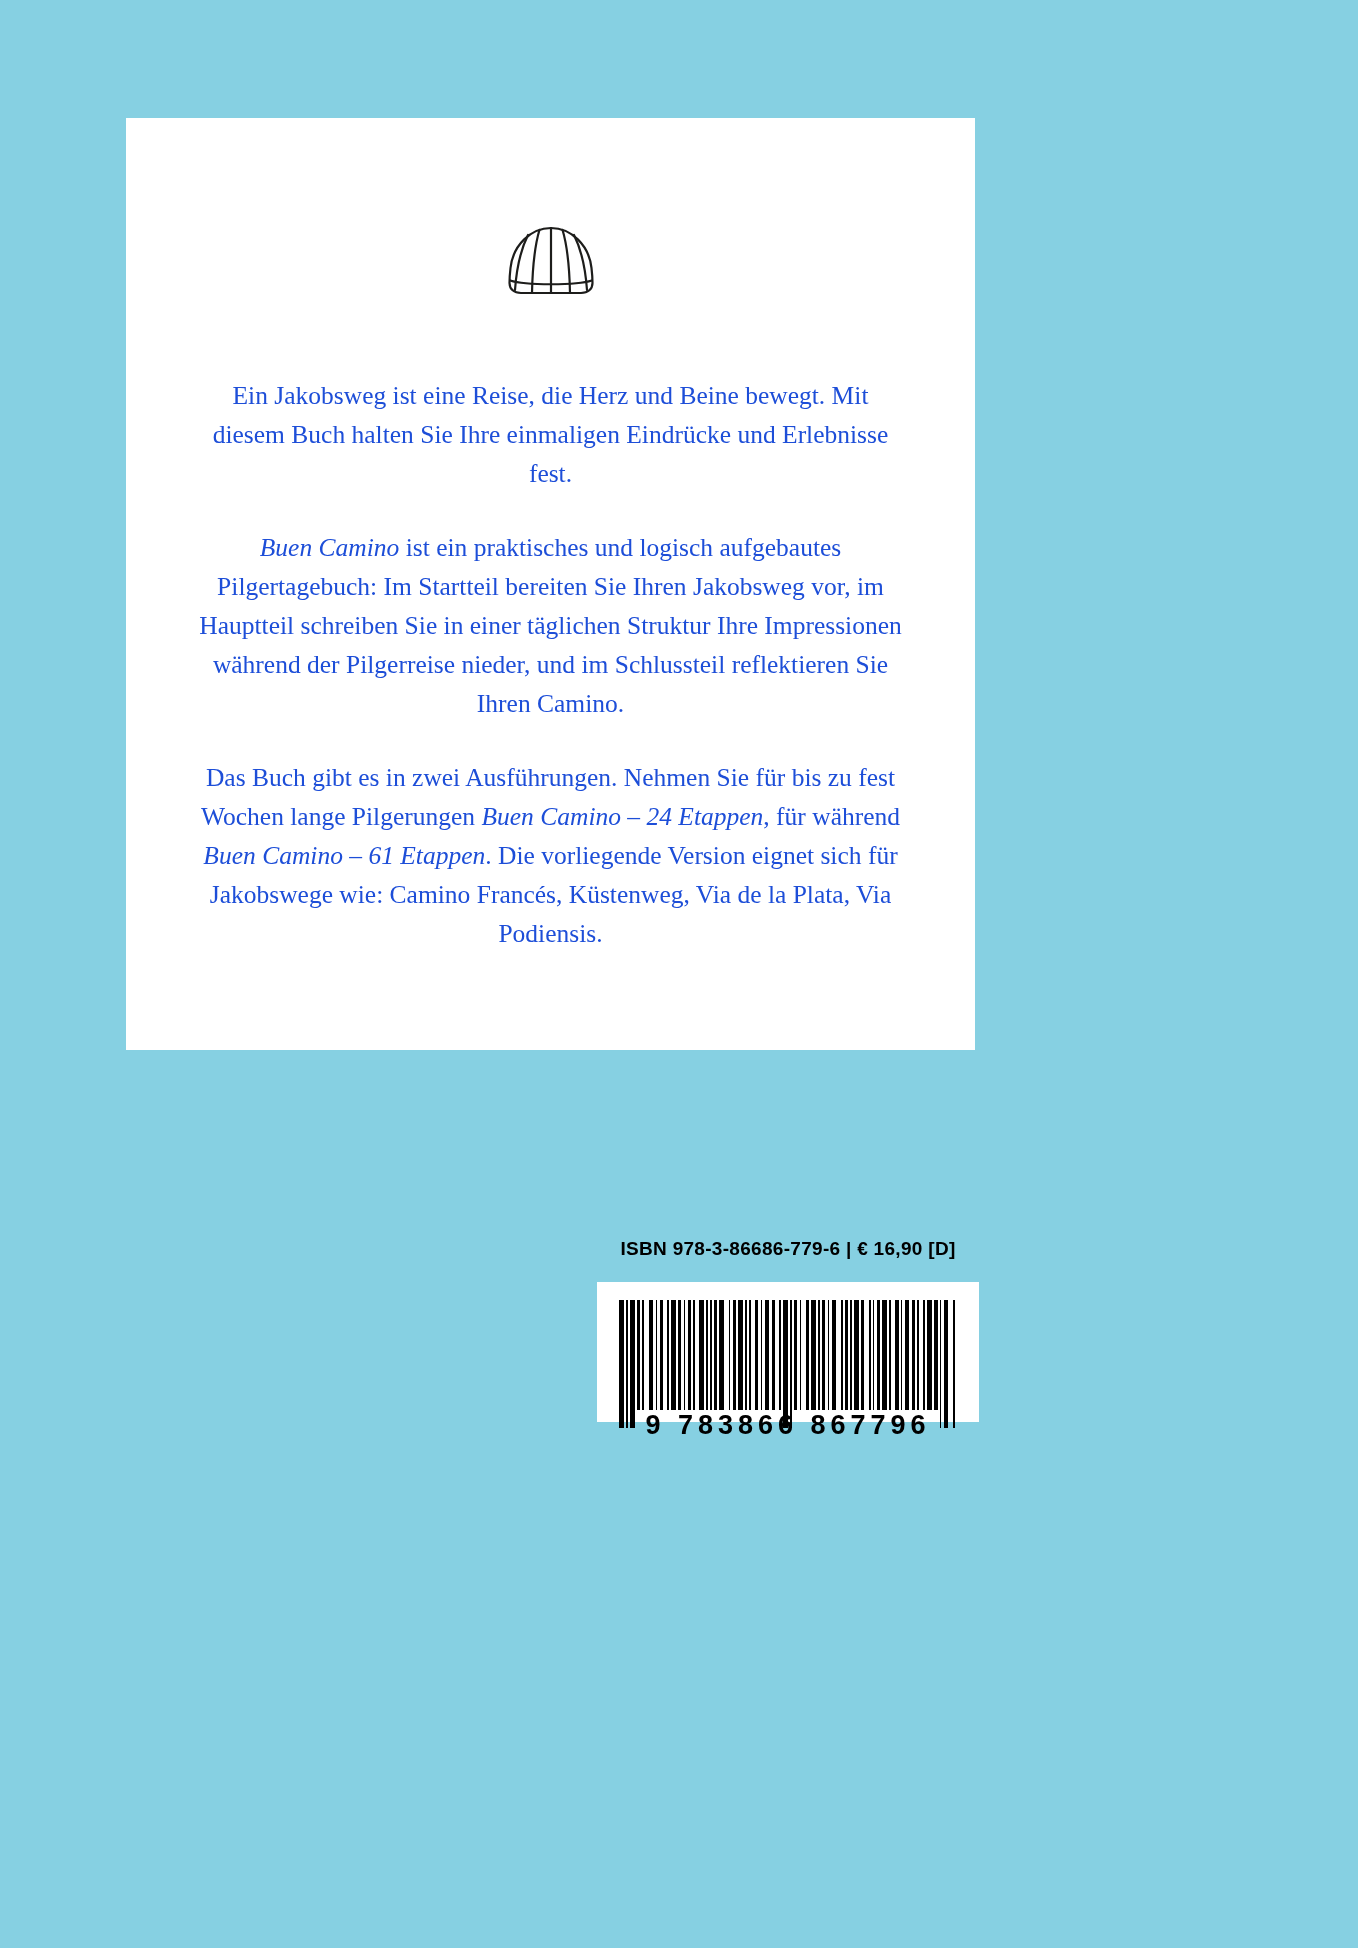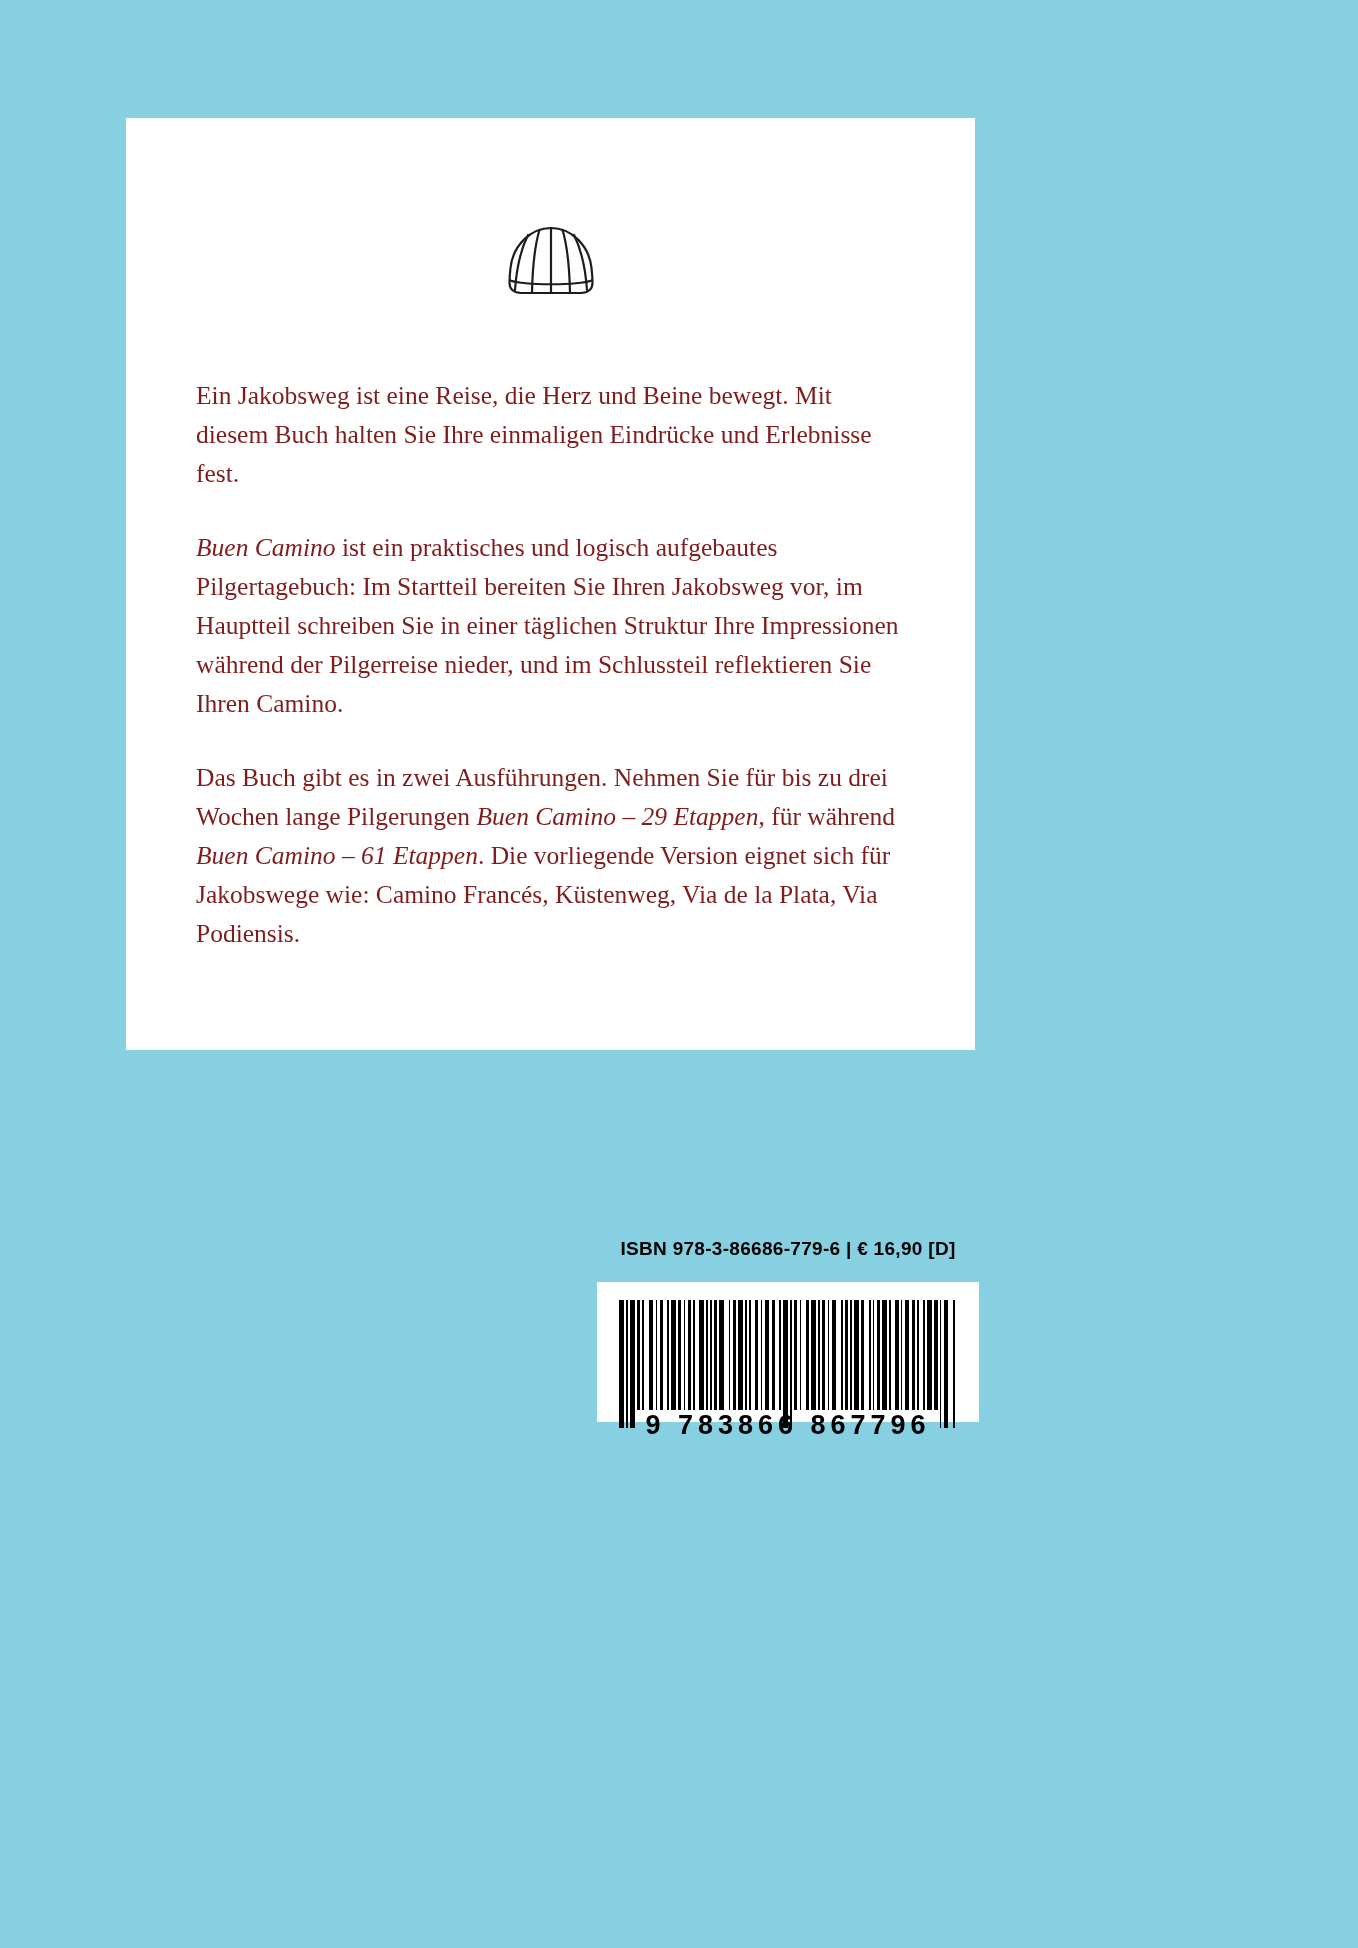--- a/index.html
+++ b/index.html
@@ -40,21 +40,22 @@
     width: 849px;
     display: flex;
     justify-content: center;
   }
 
   .blurb {
     position: absolute;
     left: 70px;
     top: 258px;
     width: 709px;
-    color: #7f1d1d;
+    text-align: center;
+    color: #1d4ed8;
     font-size: 25.5px;
     line-height: 39px;
     font-family: "Liberation Serif", serif;
   }
 
   .blurb p {
     margin: 0 0 35px 0;
   }
   .blurb p:last-child {
     margin-bottom: 0;
@@ -134,21 +135,21 @@
           <path d="M23 12 C16 26 11.5 46 10 67"></path>
           <path d="M69 12 C76 26 80.5 46 82 67"></path>
           <path d="M5.2 57.5 C20 62.5 72 62.5 86.8 57.5"></path>
         </g>
       </svg>
     </div>
 
     <div class="blurb">
       <p>Ein Jakobsweg ist eine Reise, die Herz und Beine bewegt. Mit diesem Buch halten Sie Ihre einmaligen Eindrücke und Erlebnisse fest.</p>
       <p><i>Buen Camino</i><span> ist ein praktisches und logisch aufgebautes Pilgertagebuch: Im Startteil bereiten Sie Ihren Jakobsweg vor, im Hauptteil schreiben Sie in einer täglichen Struktur Ihre Impressionen während der Pilgerreise nieder, und im Schlussteil reflektieren Sie Ihren Camino.</span></p>
-      <p><span>Das Buch gibt es in zwei Ausführungen. Nehmen Sie für bis zu drei Wochen lange Pilgerungen </span><i>Buen Camino – 29 Etappen</i><span>, für während </span><i>Buen Camino – 61 Etappen</i><span>. Die vorliegende Version eignet sich für Jakobswege wie: Camino Francés, Küstenweg, Via de la Plata, Via Podiensis.</span></p>
+      <p><span>Das Buch gibt es in zwei Ausführungen. Nehmen Sie für bis zu fest Wochen lange Pilgerungen </span><i>Buen Camino – 24 Etappen</i><span>, für während </span><i>Buen Camino – 61 Etappen</i><span>. Die vorliegende Version eignet sich für Jakobswege wie: Camino Francés, Küstenweg, Via de la Plata, Via Podiensis.</span></p>
     </div>
 
   </div>
 
   <div class="isbn-line">ISBN 978-3-86686-779-6 | € 16,90 [D]</div>
 
   <div class="barcode-box">
     <div class="barcode-bars" id="barcode-bars">
         <div class="bar tall" style="width: 6.9px; margin-right: 2.3px;"></div>
         <div class="bar tall" style="width: 2.3px; margin-right: 2.3px;"></div>

